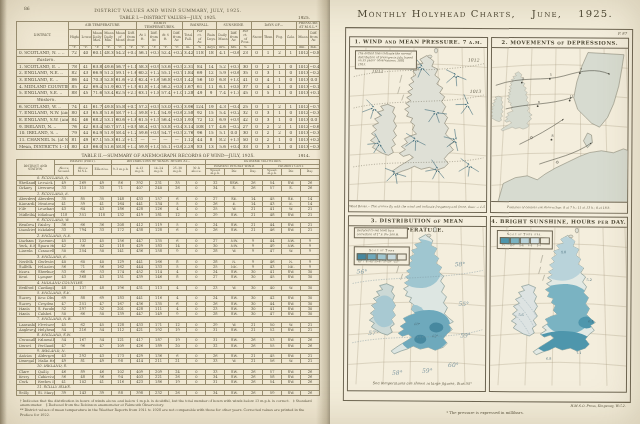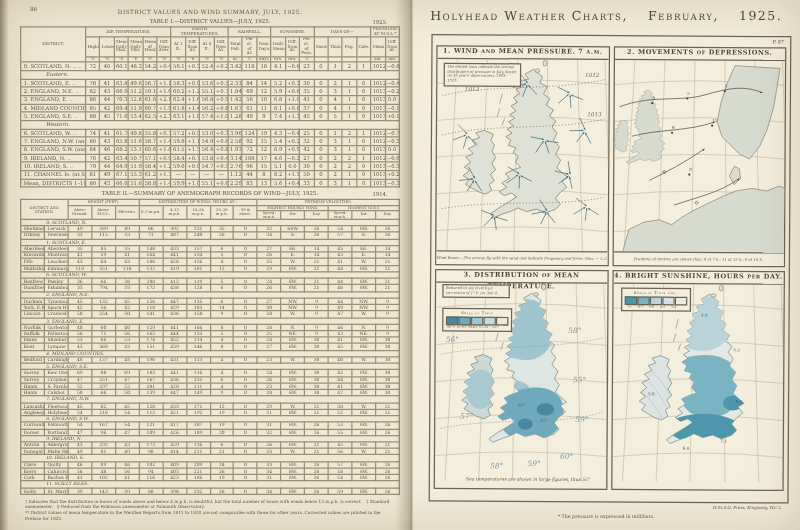--- a/index.html
+++ b/index.html
@@ -1139,22 +1139,22 @@
     <div class="footnotes">
       <div>† Indicates that the distribution in hours of winds above and below 4 m.p.h. is doubtful, but the total number of hours with winds below 13 m.p.h. is correct. ‡ Standard anemometer. § Deduced from the Robinson anemometer at Falmouth Observatory.</div>
       <div>** District values of mean temperature in the Weather Reports from 1911 to 1920 are not comparable with those for other years.  Corrected values are printed in the Preface for 1922.</div>
     </div>
   </div>
 
   <div class="spine"></div>
 
   <div class="page-right">
     <div class="chart-head">
-      <span>Holyhead Weather Charts,</span>
-      <span>February,</span>
+      <span>Monthly Holyhead Charts,</span>
+      <span>June,</span>
       <span>1925.</span>
     </div>
 
     <div class="frame">
       <div class="plate">P. 87</div>
       <div class="quads">
 
         <div class="panel">
           <div class="ptitle">1. WIND and MEAN PRESSURE.  7 a.m.</div>
           <svg width="138" height="157" viewBox="0 0 138 160" preserveAspectRatio="none">

